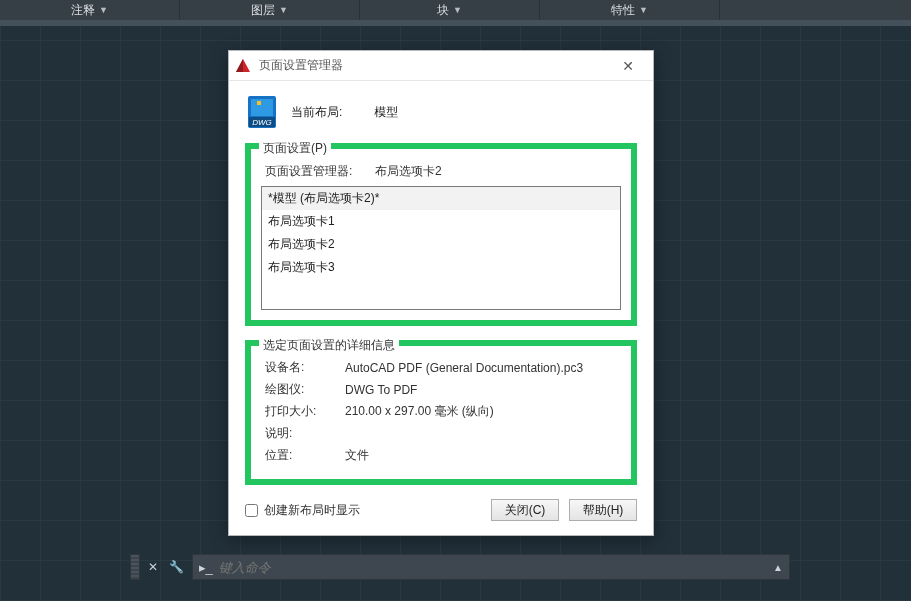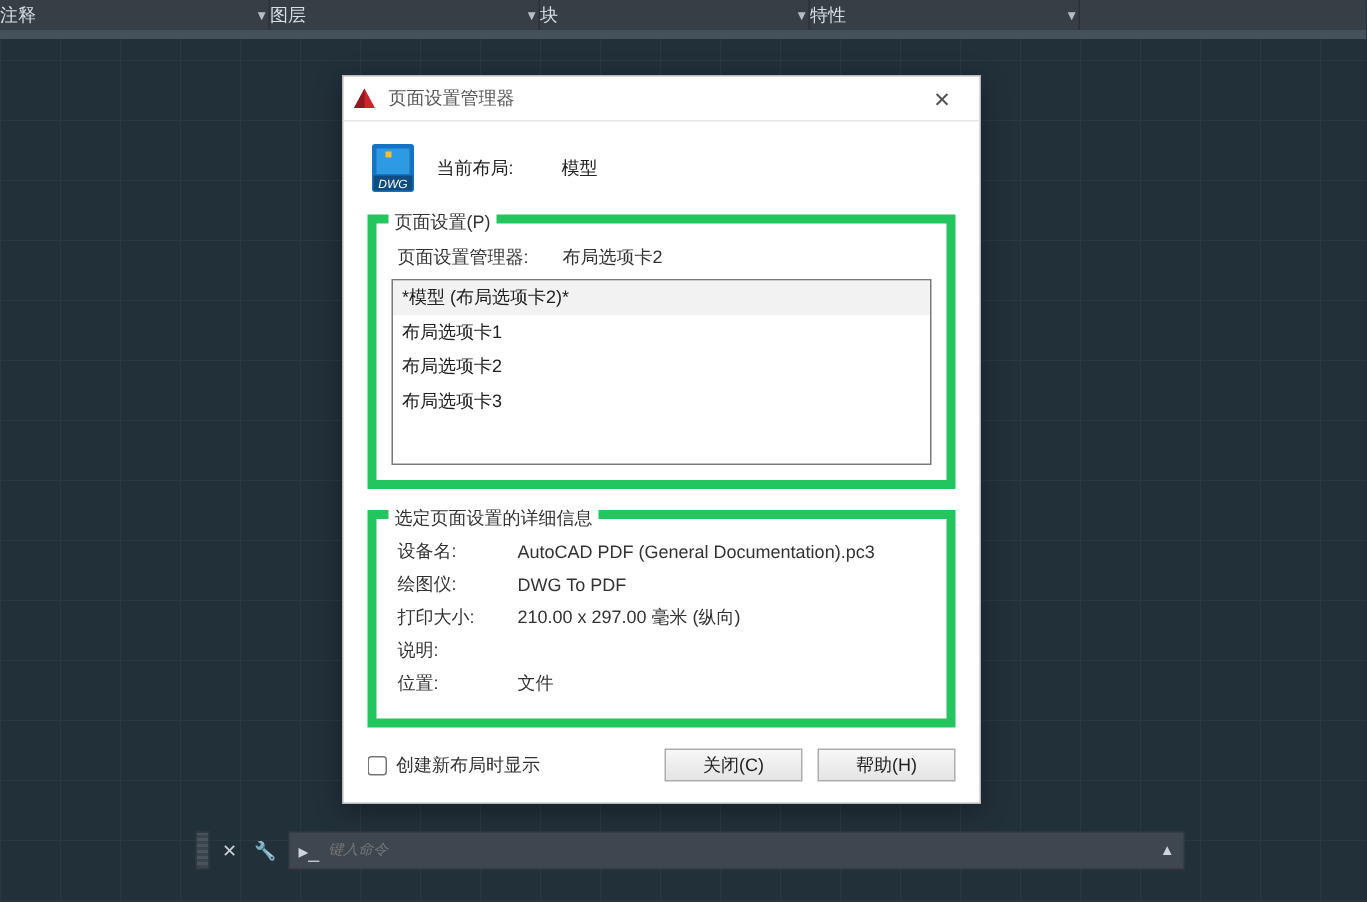--- a/index.html
+++ b/index.html
@@ -23,21 +23,21 @@
   .topbar {
     position: absolute; top: 0; left: 0; right: 0; height: 20px;
     background: #363e46;
     display: flex; color: #d9dde0;
     font-size: 12px;
   }
   .topbar .tab {
     flex: 0 0 auto; width: 180px; text-align: center;
     border-right: 1px solid #2a3138;
     line-height: 20px;
-    display: flex; align-items: center; justify-content: space-between; gap: 4px;
+    display: flex; align-items: center; justify-content: center; gap: 4px;
   }
   .topbar .tab .chev { font-size: 9px; opacity: .8; }
   .ribbon-strip {
     position: absolute; top: 20px; left: 0; right: 0; height: 6px;
     background: #45515a;
   }
 
   
   .dialog {
     position: absolute;
@@ -108,21 +108,21 @@
 
   .details .kv-row .k { width: 80px; }
   .details .kv-row { margin: 5px 0 5px 4px; }
 
   .footer {
     display:flex; align-items:center; gap: 10px; margin-top: 10px;
   }
   .footer .chk { display:flex; align-items:center; gap:6px; cursor:pointer;}
   .footer .chk input { width:13px; height:13px; }
   .footer .spacer { flex:1; }
-  .footer .winbtn { width: 92px; text-align: center; }
+  .footer .winbtn { width: 68px; text-align: center; }
 
   
   .cmdwrap {
     position:absolute; left:130px; top: 554px; width: 660px;
     display:flex; align-items:center;
   }
   .handle {
     width: 10px; height: 26px; margin-right: 6px;
     background: repeating-linear-gradient(#4a535b 0 2px, #3b444c 2px 4px);
     border:1px solid #2e353b;
@@ -134,22 +134,22 @@
   .wrench {
     width:18px;height:18px;color:#d0d4d8;margin-right:6px;display:flex;align-items:center;justify-content:center;
   }
   .cmdbox {
     flex:1; height: 26px; background:#3e474f; border:1px solid #2e353b;
     display:flex; align-items:center; padding: 0 6px; gap:6px;
   }
   .cmd-icon { color:#cfd4d8; font-size:13px; }
   .cmd-input {
     flex:1; background:transparent; border:none; outline:none;
-    color:#84cc16; font-size:10px; font-style:italic;
-    font-family: Liberation Mono, monospace;
+    color:#84cc16; font-size:13px; font-style:italic;
+    font-family: Liberation Sans, sans-serif;
   }
   .chev-up { color:#cfd4d8; font-size:10px; margin-left:6px; }
 
   .wm {
     position:absolute; left: 370px; top: 318px;
     color: rgba(255,255,255,0.06); font-size: 20px; font-weight:bold;
     letter-spacing: 1px; pointer-events: none;
   }
 </style>
 </head>

